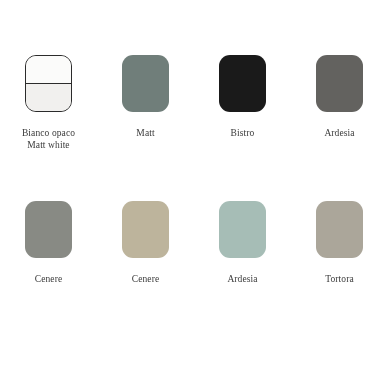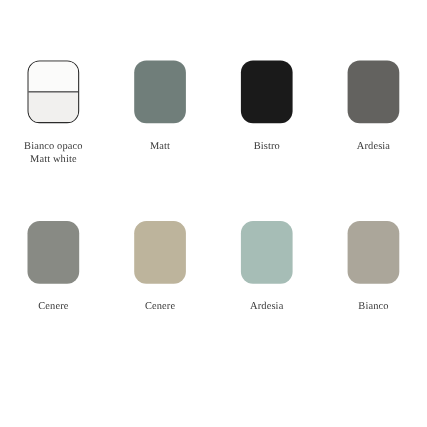--- a/index.html
+++ b/index.html
@@ -136,18 +136,18 @@
       <div class="label">Cenere</div>
     </div>
 
     <div class="swatch-cell">
       <div class="chip" style="background: rgb(166, 189, 182);"></div>
       <div class="label">Ardesia</div>
     </div>
 
     <div class="swatch-cell">
       <div class="chip" style="background: rgb(171, 166, 154);"></div>
-      <div class="label">Bianco</div>
+      <div class="label">Tortora</div>
     </div>
 
   </div>
 
 </div>
 
 </body></html>

